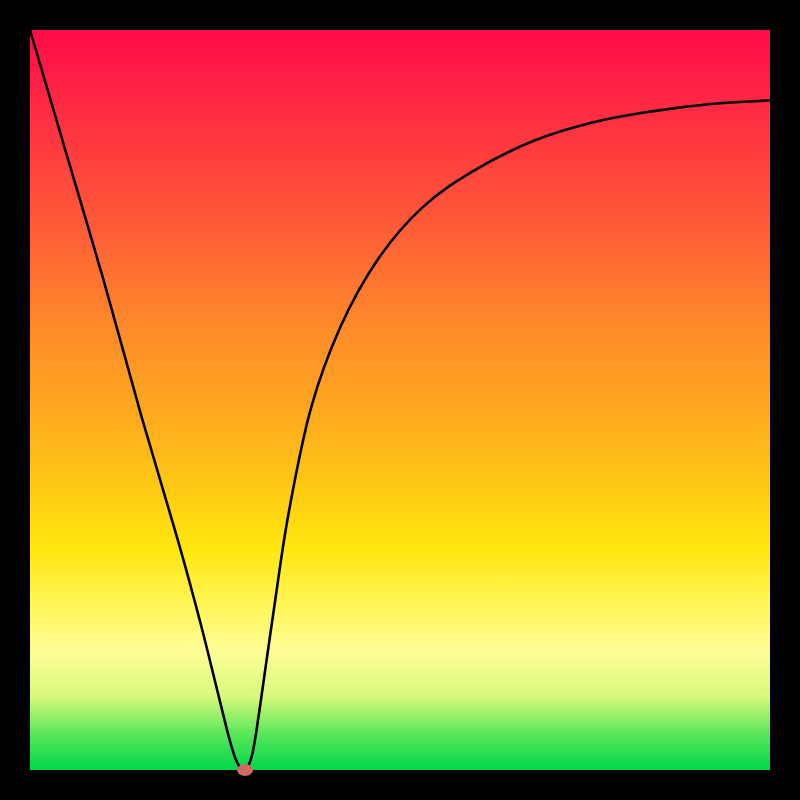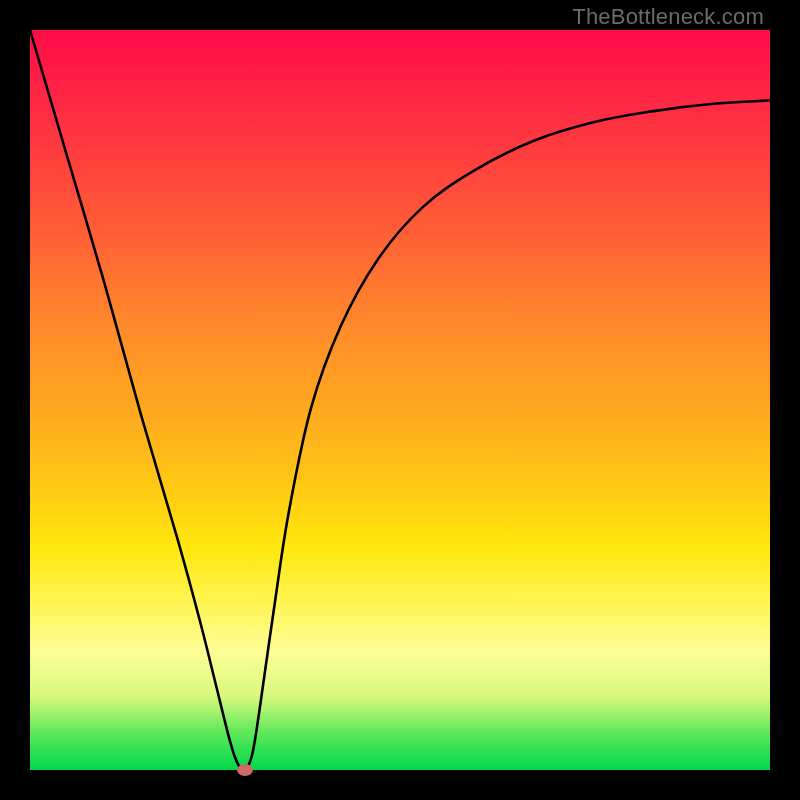--- a/index.html
+++ b/index.html
@@ -64,20 +64,19 @@
     height: 12px;
     border-radius: 50%;
     background: #cf6b66;
     transform: translate(-50%, -50%);
   }
 </style>
 </head>
 <body>
 
 <div class="frame">
-  <div class="watermark">TheBottleneck.com</div>
   <div class="plot-area">
     <svg class="curve" viewBox="0 0 740 740" preserveAspectRatio="none">
       <path id="curve-path" fill="none" stroke="#000" stroke-width="2.6" stroke-linecap="round" stroke-linejoin="round" d="M 0 0 C 6.66 22.644000000000013, 23.68 80.51200000000009, 37 125.80000000000007 C 50.32 171.08800000000005, 60.68 204.97999999999996, 74 251.59999999999997 C 87.32 298.21999999999997, 97.68 338.18, 111 384.8 C 124.32 431.42, 137.344 473.30400000000003, 148 510.6 C 158.656 547.8960000000001, 163.54000000000002 566.692, 170.20000000000002 592 C 176.86 617.308, 179.672 629.888, 185 651.2 C 190.328 672.5120000000001, 195.804 695.7479999999999, 199.8 710.4 C 203.79600000000002 725.052, 204.53600000000003 727.272, 207.20000000000002 732.6 C 209.864 737.928, 211.936 741.332, 214.6 740 C 217.26399999999998 738.668, 219.33599999999998 735.8560000000001, 222 725.2 C 224.66400000000002 714.544, 225.404 707.4399999999999, 229.4 680.8 C 233.39600000000002 654.16, 238.872 613.164, 244.20000000000002 577.2 C 249.52800000000002 541.2360000000001, 252.34 516.9639999999999, 259 481 C 265.65999999999997 445.036, 271.876 410.70000000000005, 281.2 377.40000000000003 C 290.524 344.1, 298.812 322.64, 310.8 296 C 322.788 269.36, 333.14799999999997 250.71200000000002, 347.79999999999995 229.40000000000003 C 362.45199999999994 208.08800000000005, 374.884 193.58400000000003, 392.20000000000005 177.60000000000002 C 409.5160000000001 161.616, 424.02 152.5879999999999, 444 140.5999999999999 C 463.98 128.6119999999999, 481.88800000000003 119.65799999999999, 503.20000000000005 111 C 524.5120000000001 102.34200000000001, 541.088 97.828, 562.4 92.5 C 583.712 87.172, 600.288 84.72999999999998, 621.6 81.39999999999998 C 642.912 78.06999999999998, 659.488 75.998, 680.8000000000001 74 C 702.1120000000001 72.002, 729.344 70.96599999999997, 740 70.29999999999995"></path>
     </svg>
     <div id="marker-dot" class="dot" style="left: 214.6px; top: 740px;"></div>
   </div>
 </div>
 
 </body></html>

